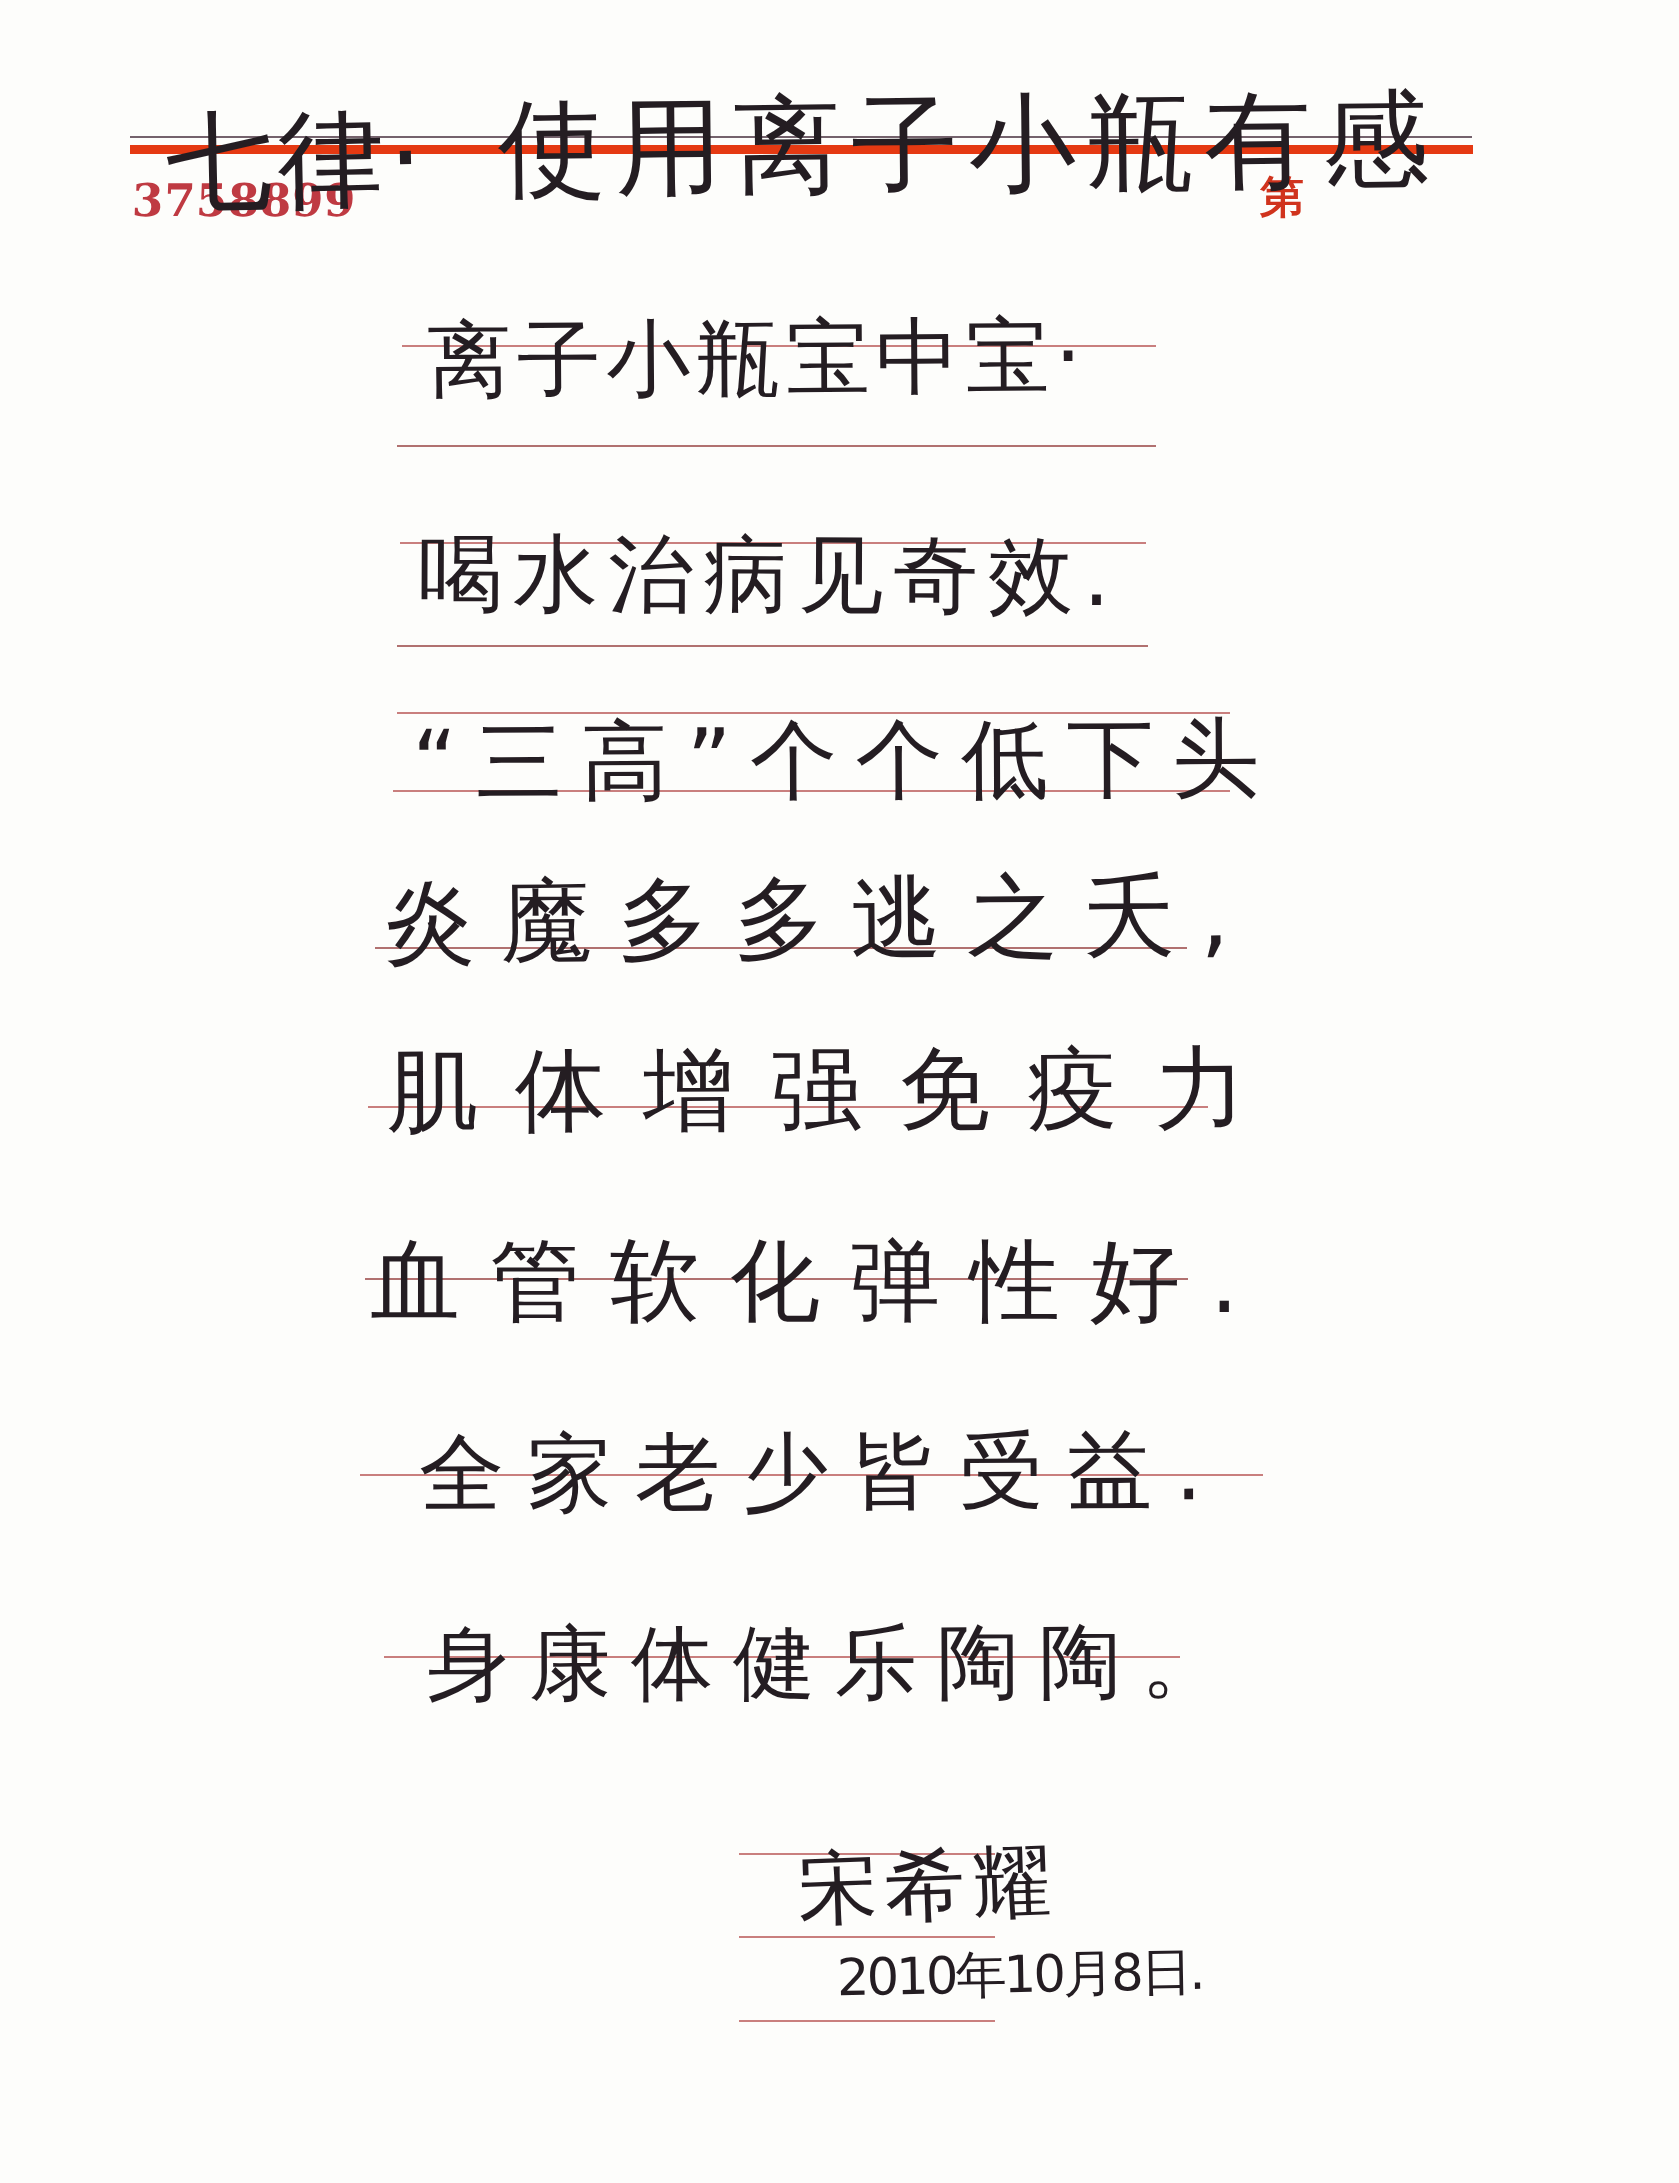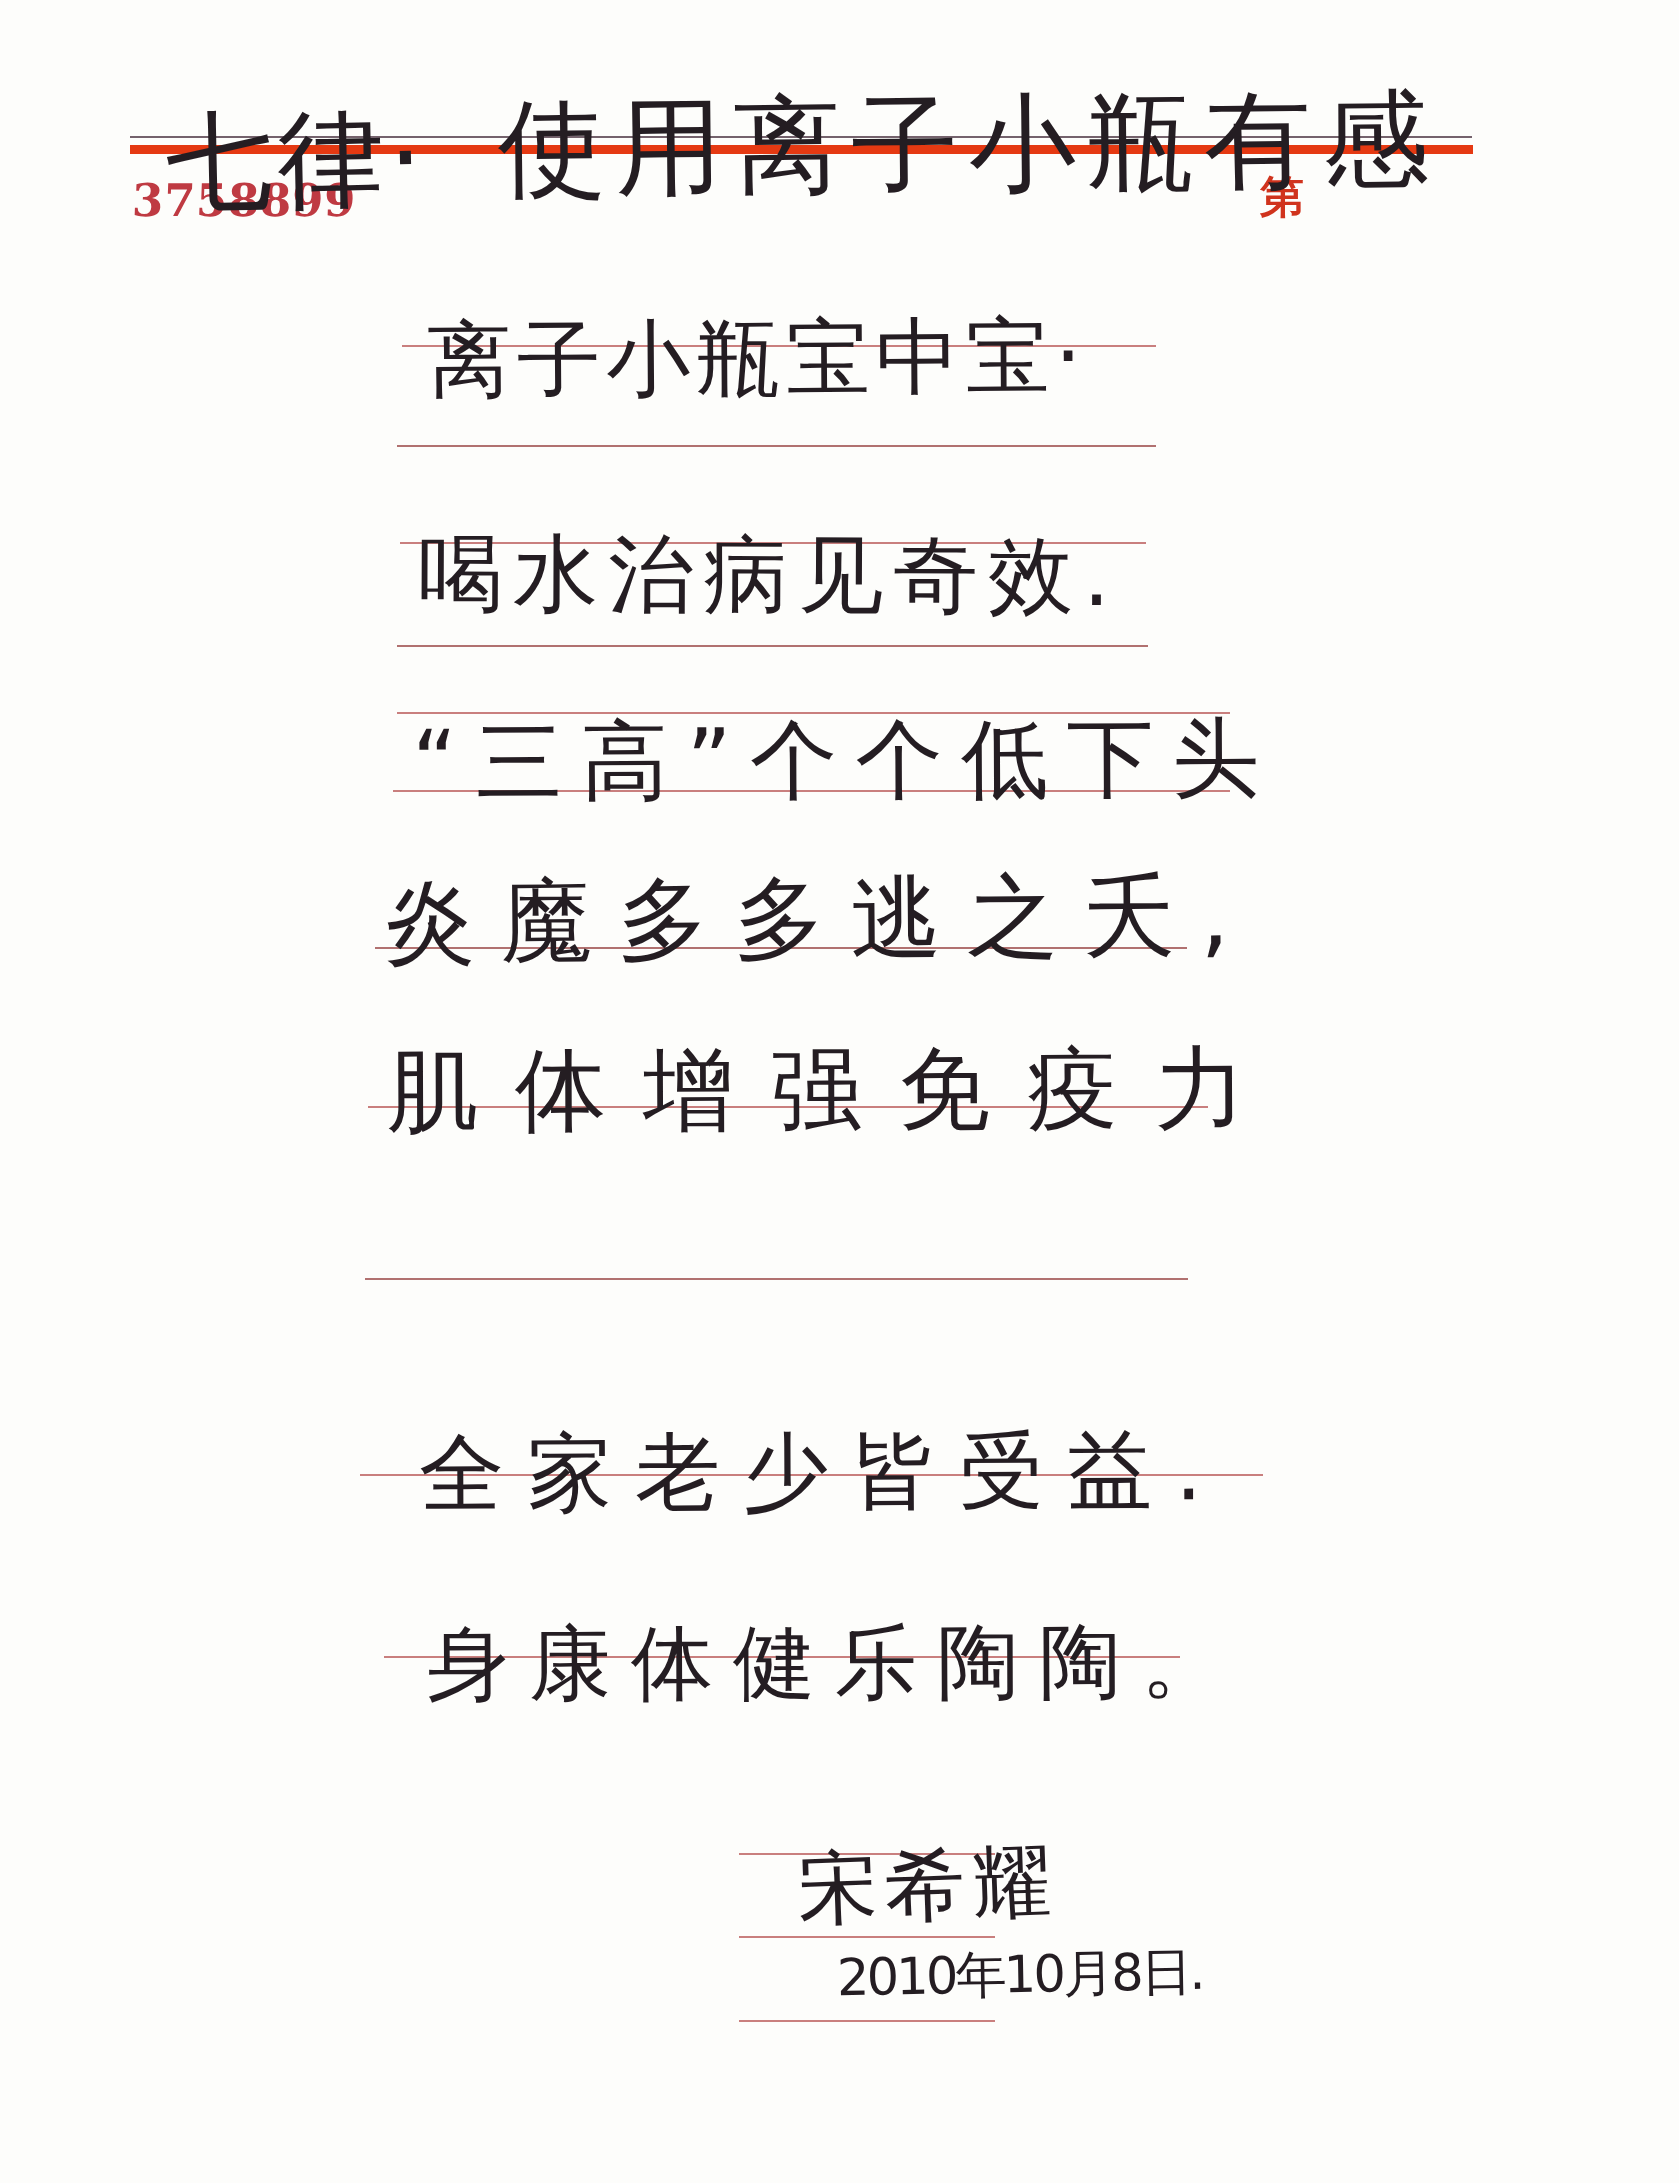--- a/index.html
+++ b/index.html
@@ -82,20 +82,21 @@
   <div class="rule" style="left:384px;top:1656px;width:796px;"></div>
   <div class="rule" style="left:739px;top:1853px;width:256px;"></div>
   <div class="rule" style="left:739px;top:1936px;width:256px;"></div>
   <div class="rule" style="left:739px;top:2020px;width:256px;"></div>
 
   <div class="hand poem-line l0">离子小瓶宝中宝·</div>
   <div class="hand poem-line l1">喝水治病见奇效.</div>
   <div class="hand poem-line l2">“三高”个个低下头</div>
   <div class="hand poem-line l3">炎魔多多逃之夭,</div>
   <div class="hand poem-line l4">肌体增强免疫力</div>
+  <div class="hand poem-line l5">血管软化弹性好.</div>
   <div class="hand poem-line l6">全家老少皆受益.</div>
   <div class="hand poem-line l7">身康体健乐陶陶。</div>
 
   <div class="hand sig-name">宋希耀</div>
   <div class="hand sig-date">2010年10月8日.</div>
 
 </div>
 
 
 </body></html>

